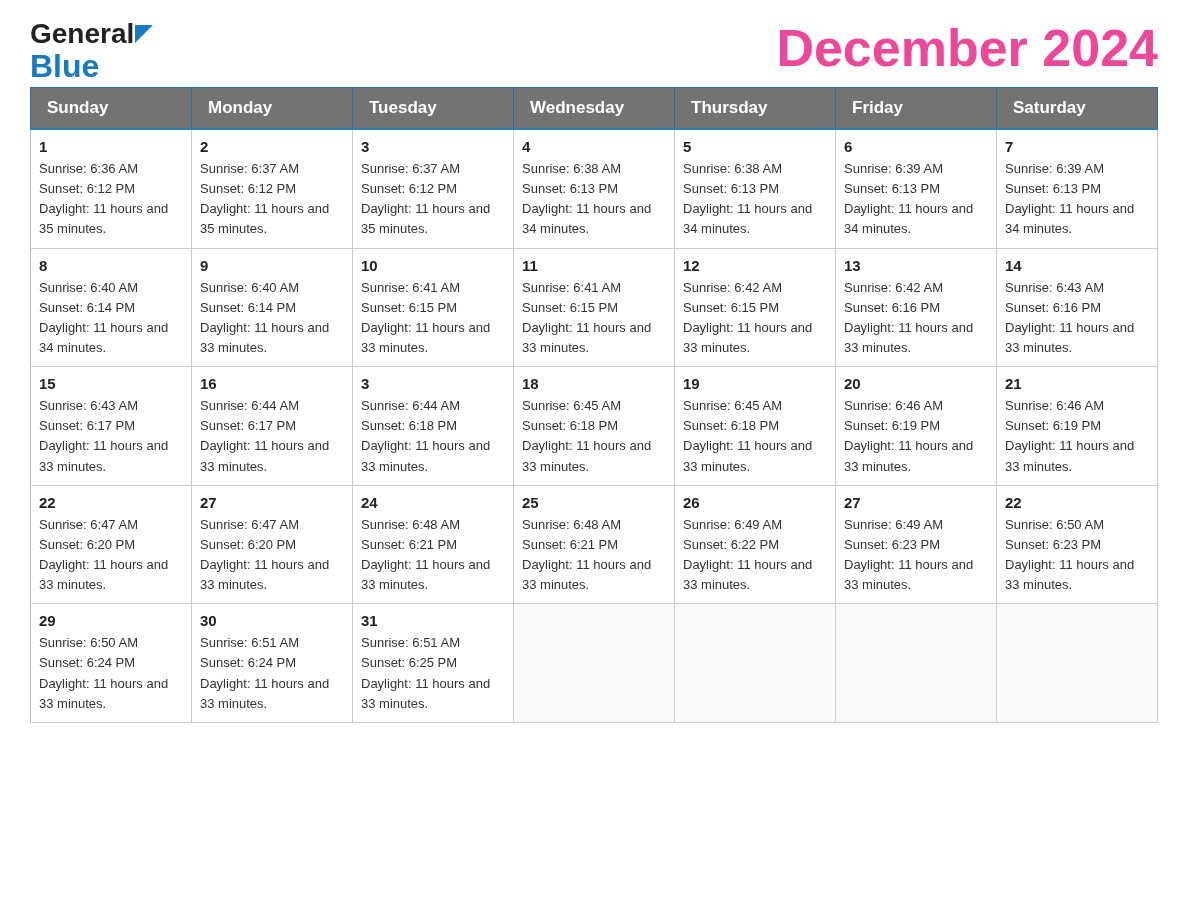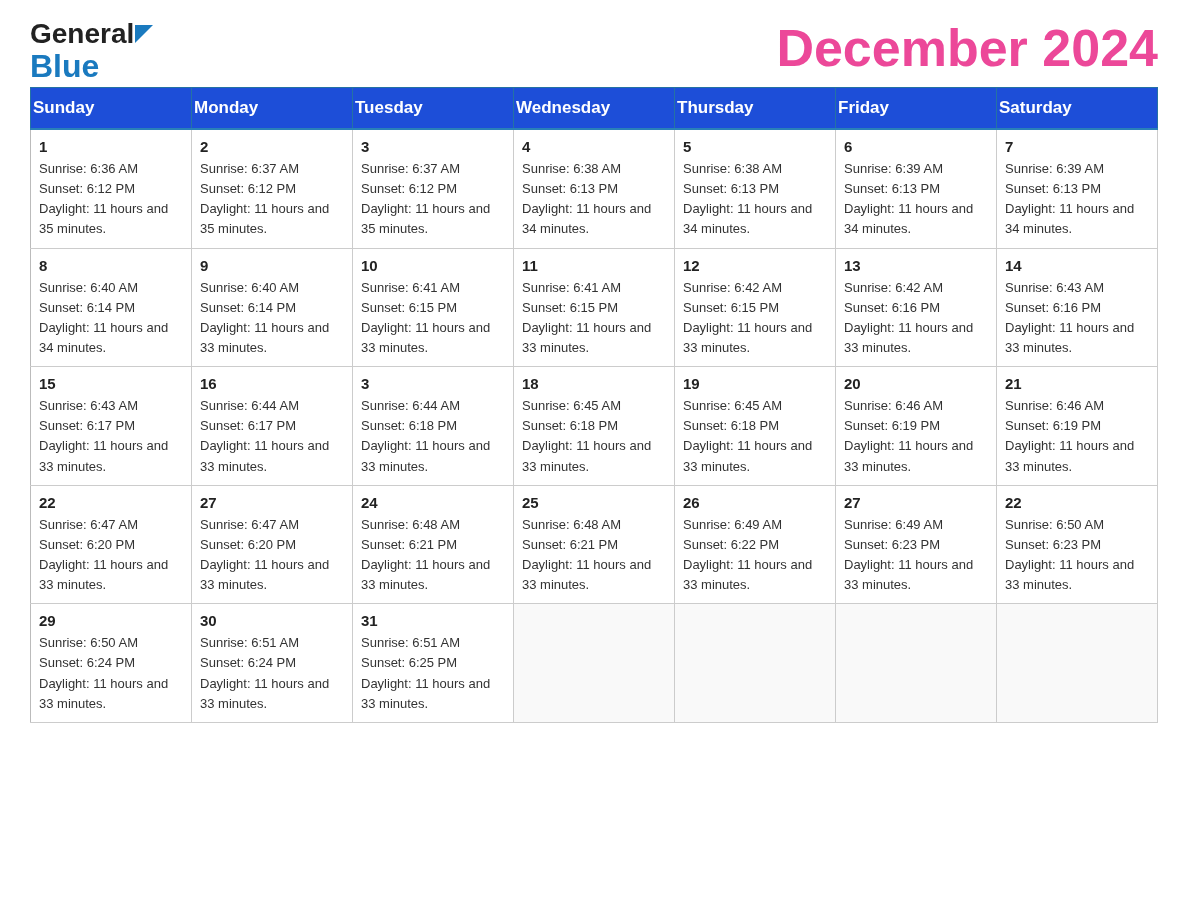--- a/index.html
+++ b/index.html
@@ -51,23 +51,23 @@
       font-size: 22px;
       color: #444;
       margin-top: 4px;
     }
     .calendar-table {
       width: 100%;
       border-collapse: collapse;
       table-layout: fixed;
     }
     .calendar-table thead tr th {
-      background-color: #1d4ed8;
+      background-color: #737373;
       color: #fff;
-      padding: 10px 2px;
+      padding: 10px 16px;
       font-size: 17px;
       font-weight: bold;
       text-align: left;
       border: 1px solid #2472a4;
     }
     .calendar-table tbody tr td {
       vertical-align: top;
       border: 1px solid #ccc;
       padding: 8px 8px;
       font-size: 13px;

